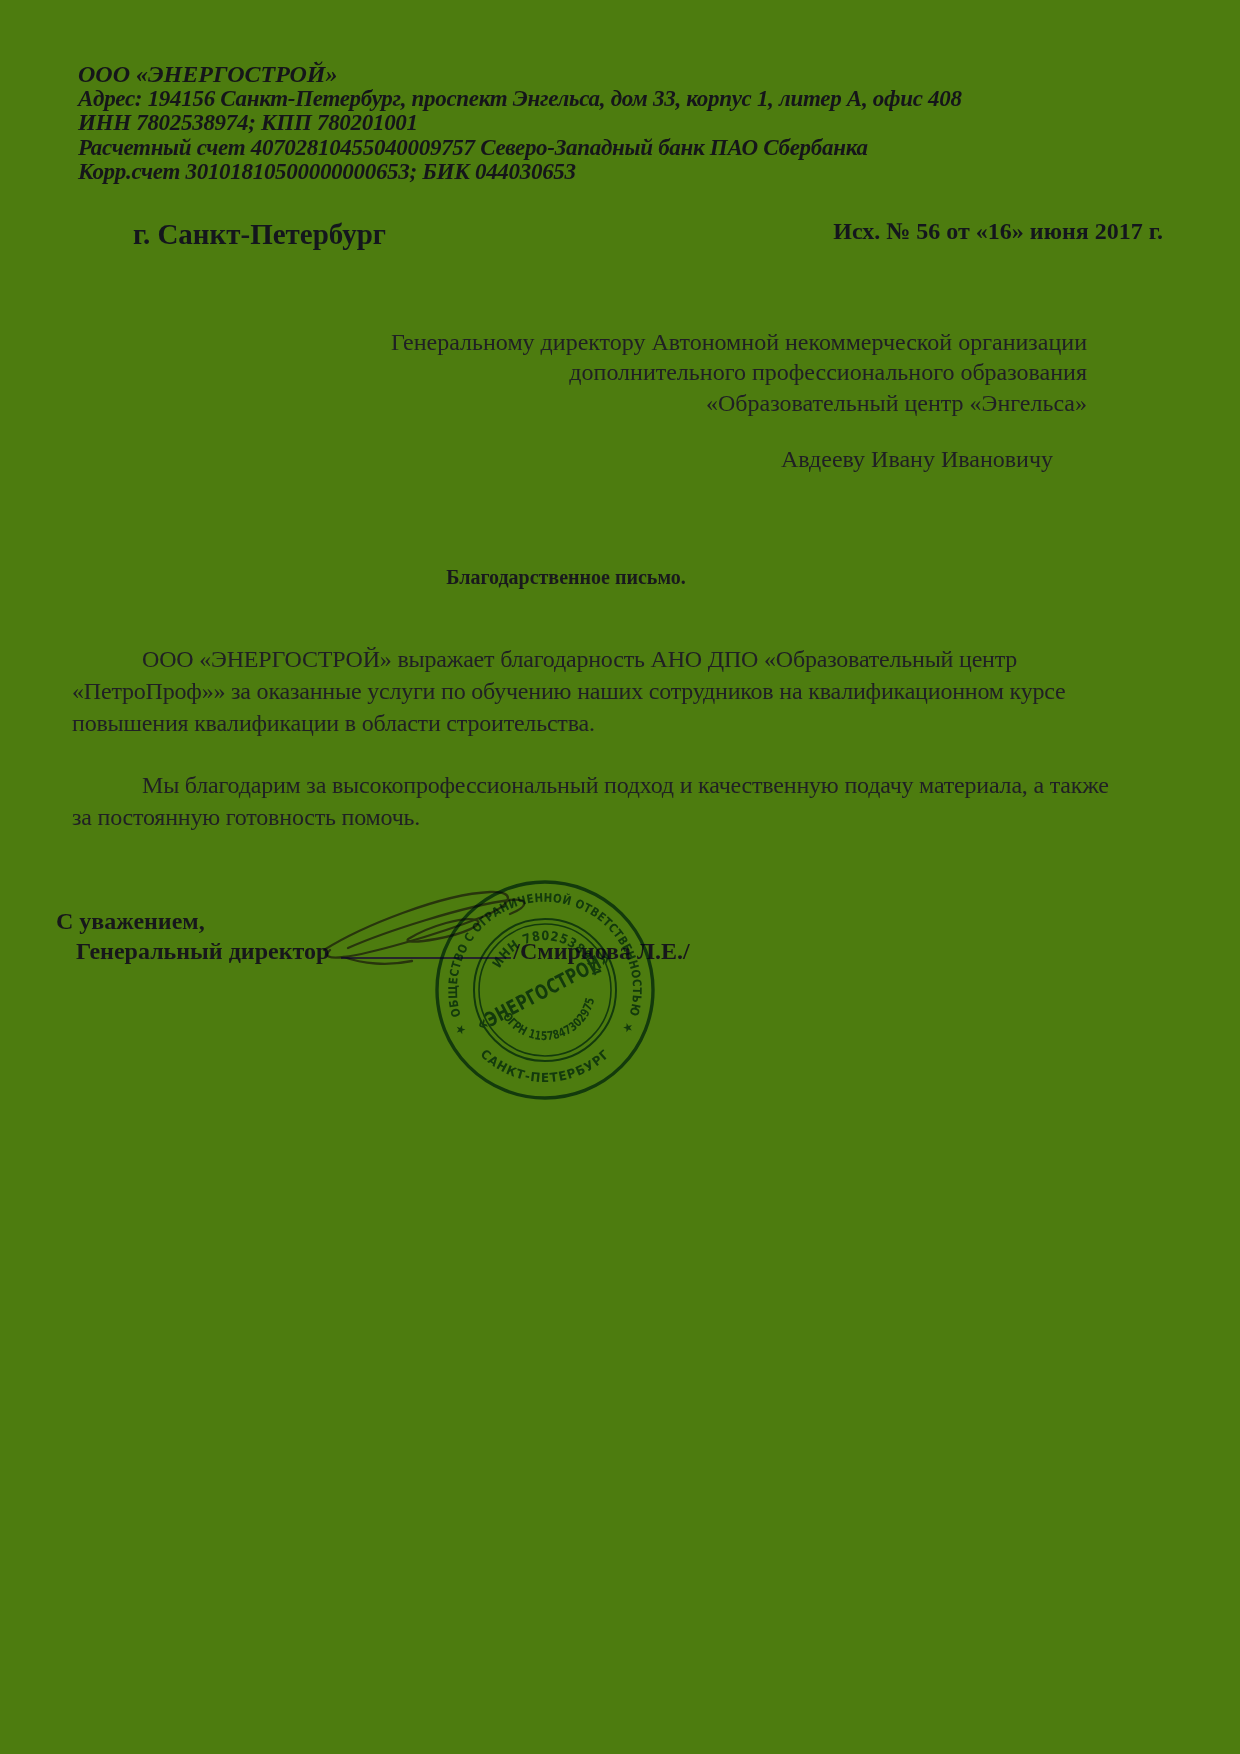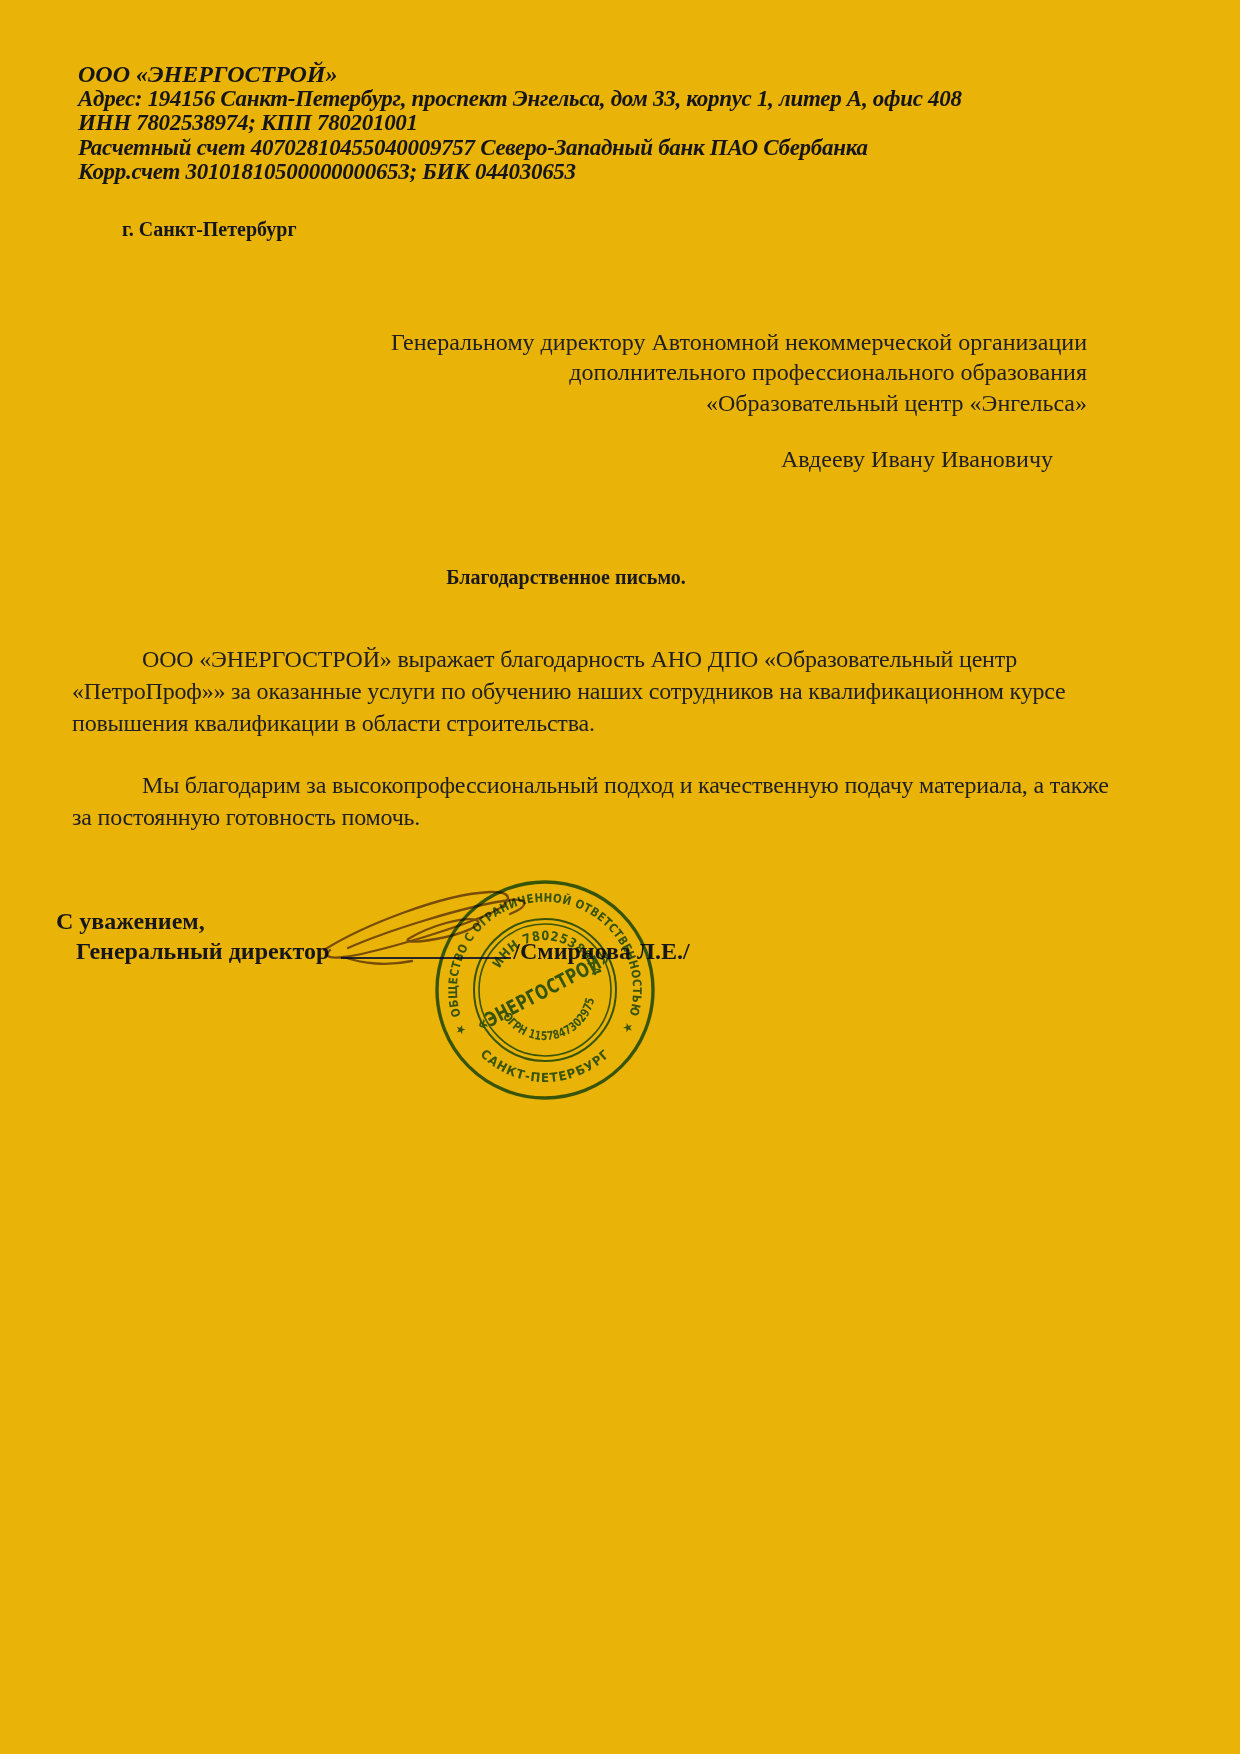--- a/index.html
+++ b/index.html
@@ -1,36 +1,36 @@
 <!DOCTYPE html>
 <html><head>
 <meta charset="utf-8">
 <style>
   html,body{margin:0;padding:0;background:#e8e8e8;}
   .page{
     position:relative;
     width:1240px;height:1754px;
     margin:0 auto;
-    background:#eab308;
+    background:#4d7c0f;
     font-family:"Liberation Serif","DejaVu Serif",serif;
     color:#1e1e22;
     overflow:hidden;
   }
 
   
   .letterhead{
     position:absolute;left:78px;top:62px;width:1060px;
     font-style:italic;font-weight:bold;
     font-size:23px;line-height:24.6px;letter-spacing:-0.3px;
     color:#15151a;
   }
   .lh-company{font-size:24px;letter-spacing:0;}
 
   
-  .meta-city{position:absolute;left:122px;top:218px;font-weight:bold;font-size:20px;color:#14161d;}
+  .meta-city{position:absolute;left:133px;top:218px;font-weight:bold;font-size:29px;color:#14161d;}
   .meta-out{position:absolute;right:77px;top:218px;font-weight:bold;font-size:24px;color:#14161d;}
 
   
   .addressee{
     position:absolute;right:153px;top:327px;width:780px;
     text-align:right;font-size:24px;line-height:30.4px;color:#202024;
   }
   .addressee-name{position:absolute;right:187px;top:446px;font-size:24px;color:#202024;}
 
   
@@ -80,20 +80,21 @@
 
   <div class="letterhead">
     <div class="lh-company">ООО «ЭНЕРГОСТРОЙ»</div>
     <div class="lh-line">Адрес: 194156 Санкт-Петербург, проспект Энгельса, дом 33, корпус 1, литер А, офис 408</div>
     <div class="lh-line">ИНН 7802538974; КПП 780201001</div>
     <div class="lh-line">Расчетный счет 40702810455040009757 Северо-Западный банк ПАО Сбербанка</div>
     <div class="lh-line">Корр.счет 30101810500000000653; БИК 044030653</div>
   </div>
 
   <div class="meta-city">г. Санкт-Петербург</div>
+  <div class="meta-out">Исх. № 56 от «16» июня 2017 г.</div>
 
   <div class="addressee">
     <div>Генеральному директору Автономной некоммерческой организации</div>
     <div>дополнительного профессионального образования</div>
     <div>«Образовательный центр «Энгельса»</div>
   </div>
   <div class="addressee-name">Авдееву Ивану Ивановичу</div>
 
   <div class="letter-title">Благодарственное письмо.</div>
 

